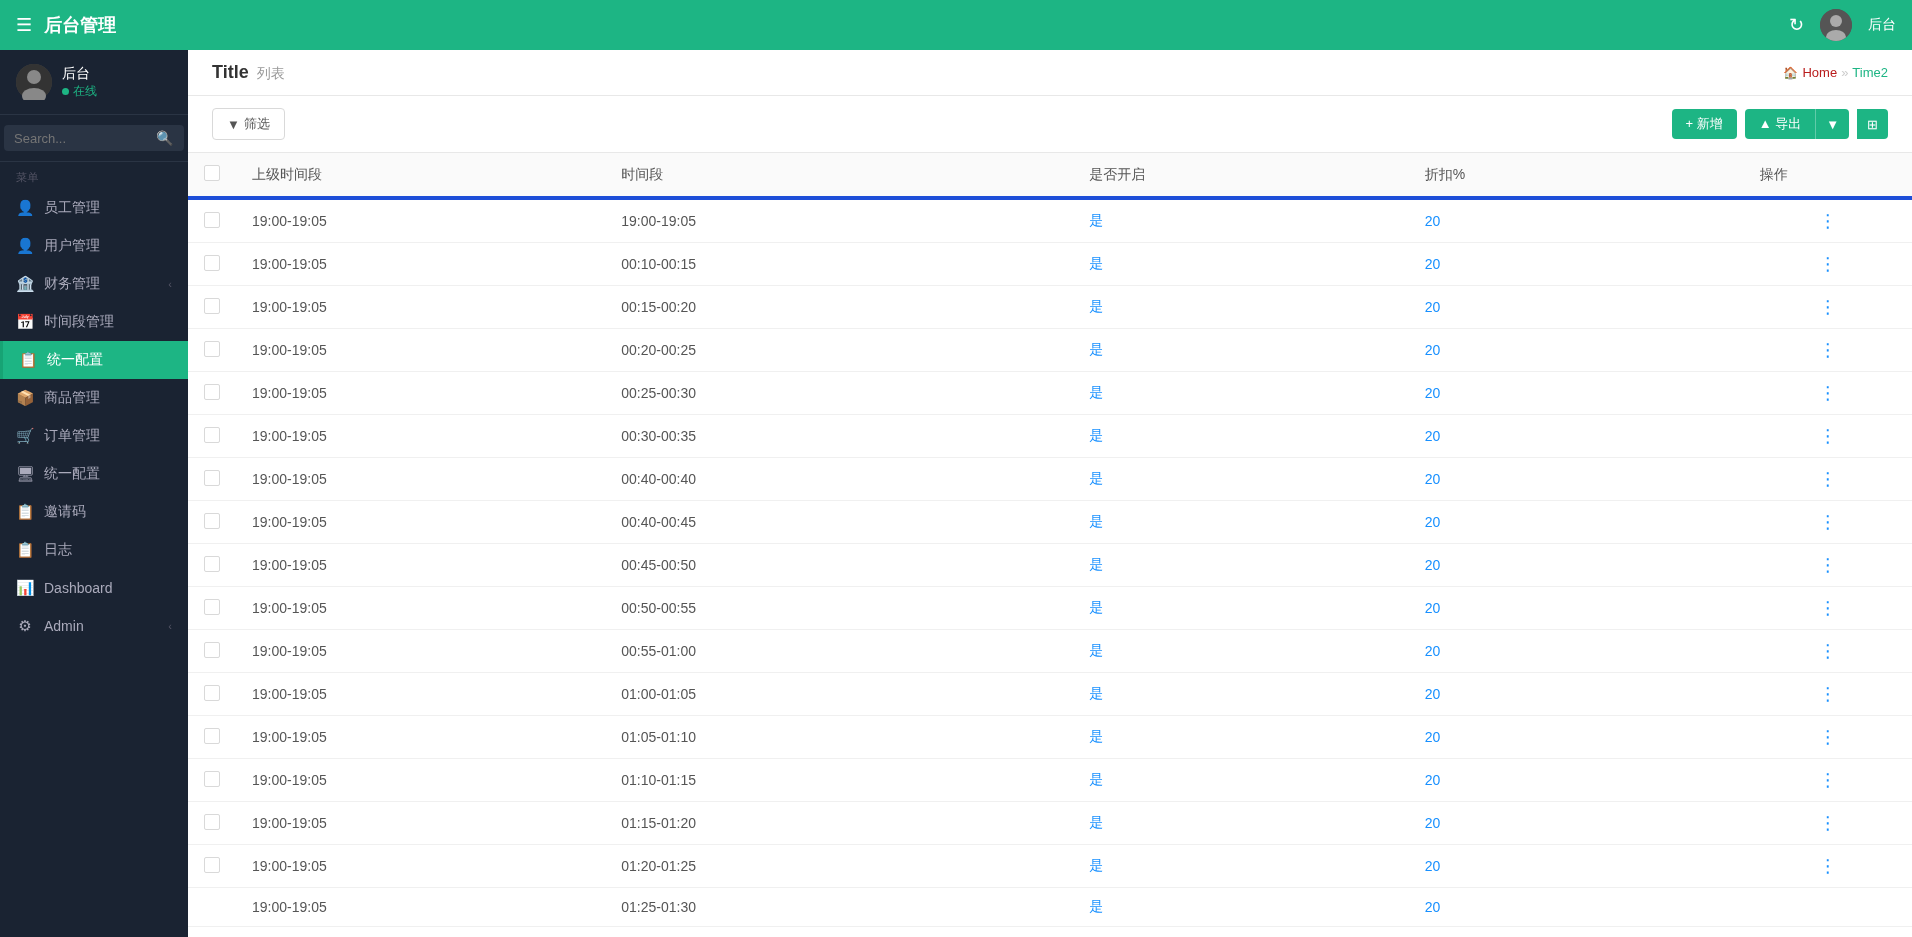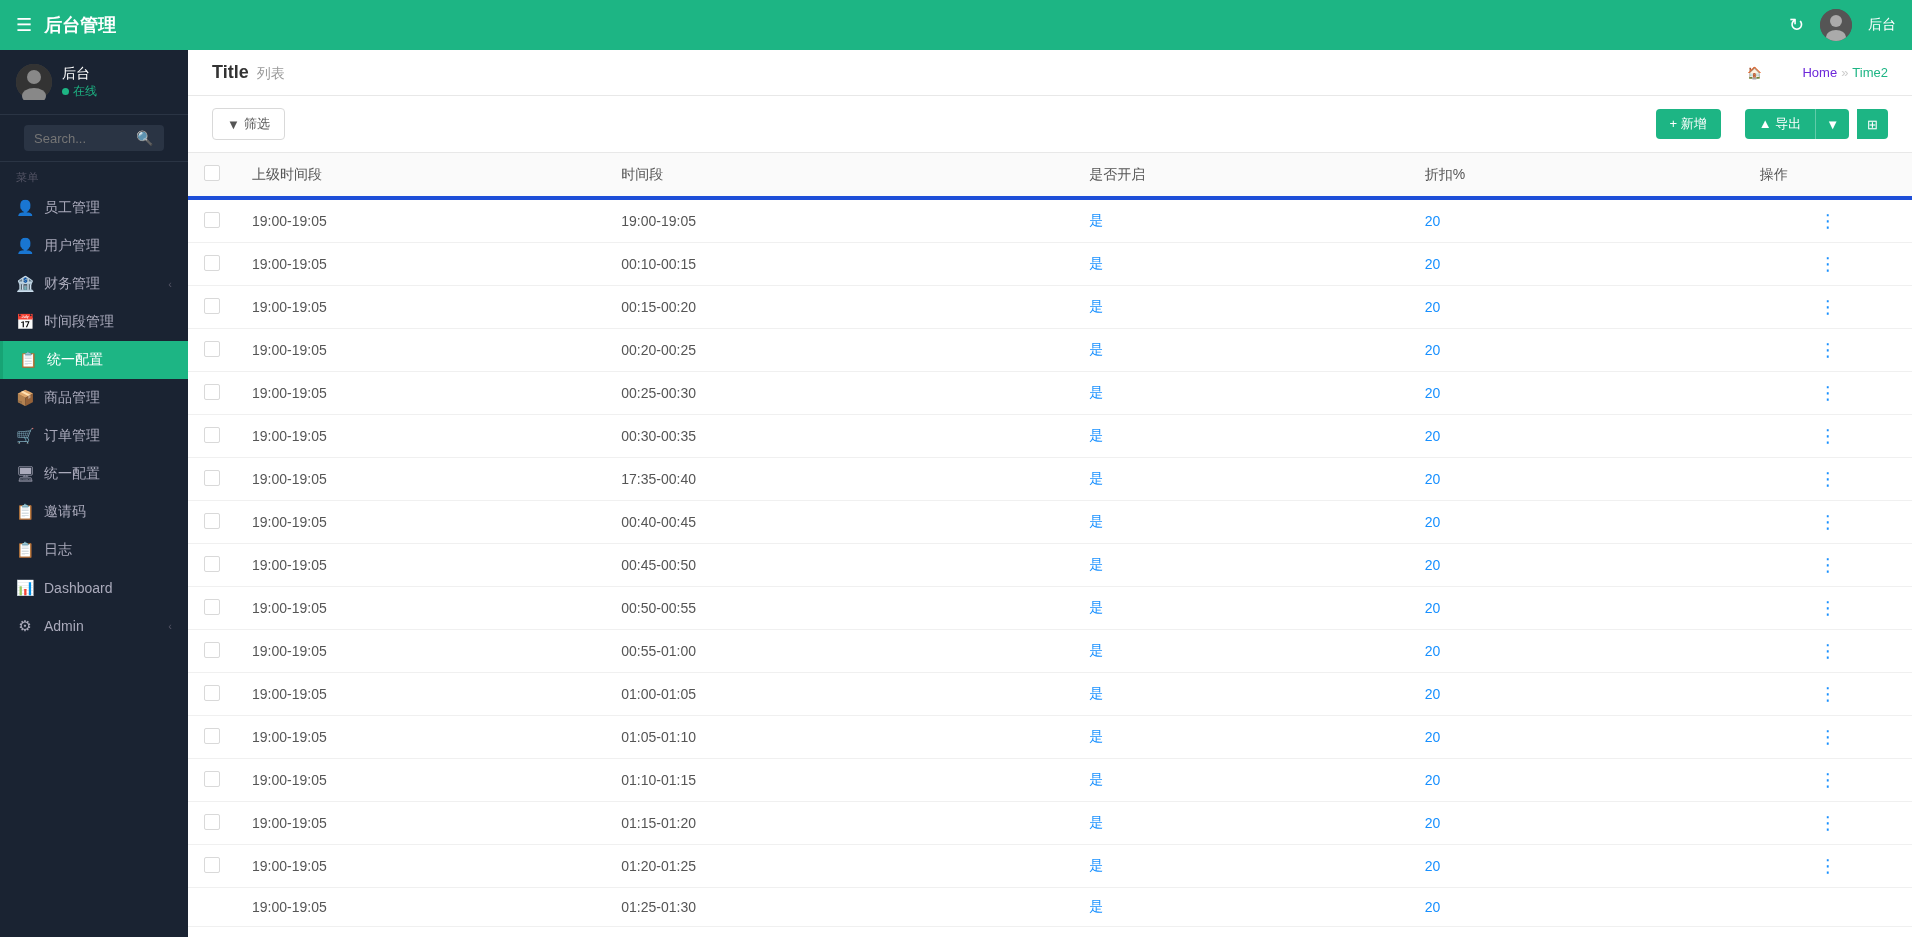--- a/index.html
+++ b/index.html
@@ -49,21 +49,21 @@
       width: 36px; height: 36px; border-radius: 50%;
       background: #444; display: flex; align-items: center; justify-content: center;
       font-size: 14px; color: white; flex-shrink: 0;
     }
     .sidebar-user-info { display: flex; flex-direction: column; }
     .sidebar-username { color: white; font-size: 14px; font-weight: 500; }
     .sidebar-status { display: flex; align-items: center; gap: 4px; font-size: 12px; color: #1db584; }
     .status-dot { width: 7px; height: 7px; border-radius: 50%; background: #1db584; }
 
     .sidebar-search {
-      padding: 10px 24px;
+      padding: 10px 4px;
       border-bottom: 1px solid #2a3444;
     }
     .search-box {
       display: flex; align-items: center; gap: 6px;
       background: #2a3444; border-radius: 4px;
       padding: 5px 10px;
     }
     .search-box input {
       background: transparent; border: none; outline: none;
       color: #aaa; font-size: 13px; width: 100%;
@@ -96,21 +96,21 @@
       display: flex;
       align-items: center;
       justify-content: space-between;
       border-bottom: 1px solid #e8e8e8;
       flex-shrink: 0;
     }
     .page-title-area { display: flex; align-items: baseline; gap: 8px; }
     .page-title { font-size: 18px; font-weight: 600; color: #333; }
     .page-subtitle { font-size: 14px; color: #999; }
     .breadcrumb { display: flex; align-items: center; gap: 4px; font-size: 13px; color: #999; }
-    .breadcrumb a { color: #6d28d9; text-decoration: none; margin-left: 36px; }
+    .breadcrumb a { color: #b91c1c; text-decoration: none; }
     .breadcrumb-sep { color: #ccc; }
     .breadcrumb-current { color: #1db584; }
     .breadcrumb-icon { font-size: 12px; }
 
     
     .toolbar {
       background: white;
       padding: 12px 24px;
       display: flex;
       align-items: center;
@@ -124,21 +124,21 @@
     .btn {
       display: flex; align-items: center; gap: 4px;
       padding: 6px 14px; border-radius: 4px;
       font-size: 13px; cursor: pointer; border: none;
       font-family: inherit;
     }
     .btn-filter { background: white; border: 1px solid #d9d9d9; color: #555; }
     .btn-new { background: #1db584; color: white; }
     .btn-export { background: #1db584; color: white; }
     .btn-more { background: #1db584; color: white; padding: 6px 10px; }
-    .btn-group { display: flex; margin-left: 16px; }
+    .btn-group { display: flex; }
     .btn-group .btn { border-radius: 0; }
     .btn-group .btn:first-child { border-radius: 4px 0 0 4px; }
     .btn-group .btn:last-child { border-radius: 0 4px 4px 0; border-left: 1px solid rgba(255,255,255,0.3); }
     .btn-columns { background: #1db584; color: white; padding: 6px 10px; border-radius: 0 4px 4px 0; }
 
     
     .table-container {
       flex: 1; overflow-y: auto; background: white;
       margin: 0;
     }
@@ -426,21 +426,21 @@
     <td class="td-link">20</td>
     <td>
       <span class="action-btn">⋮</span>
     </td>
   </tr>
             <tr>
     <td class="td-checkbox">
       <span class="checkbox"></span>
     </td>
     <td>19:00-19:05</td>
-    <td>17:35-00:40</td>
+    <td>00:40-00:40</td>
     <td class="td-link">是</td>
     <td class="td-link">20</td>
     <td>
       <span class="action-btn">⋮</span>
     </td>
   </tr>
             <tr>
     <td class="td-checkbox">
       <span class="checkbox"></span>
     </td>

